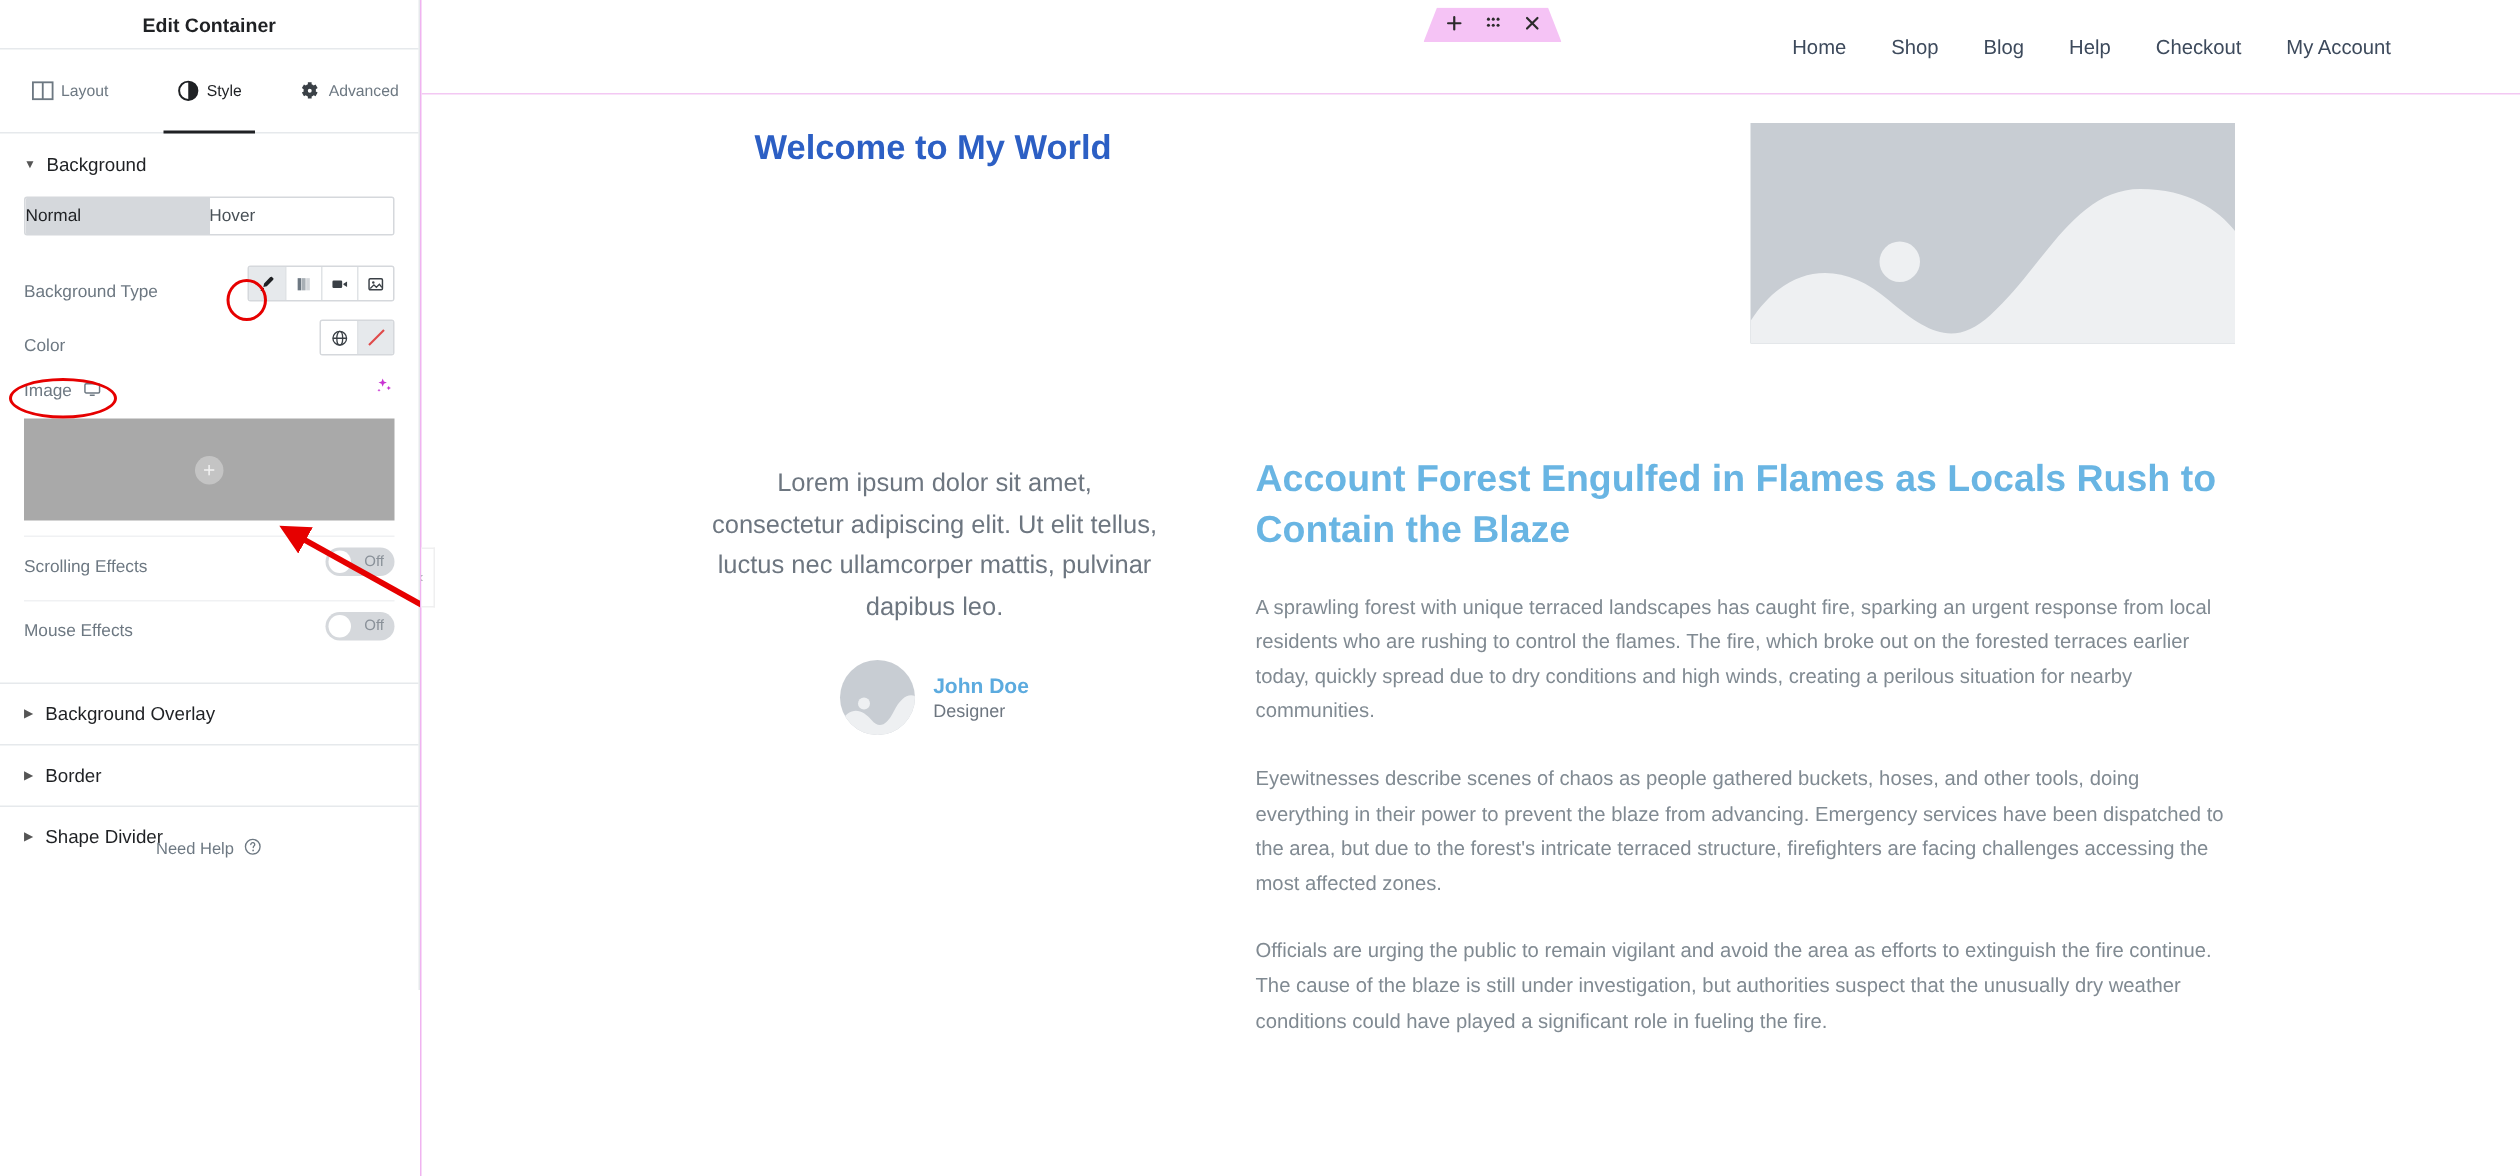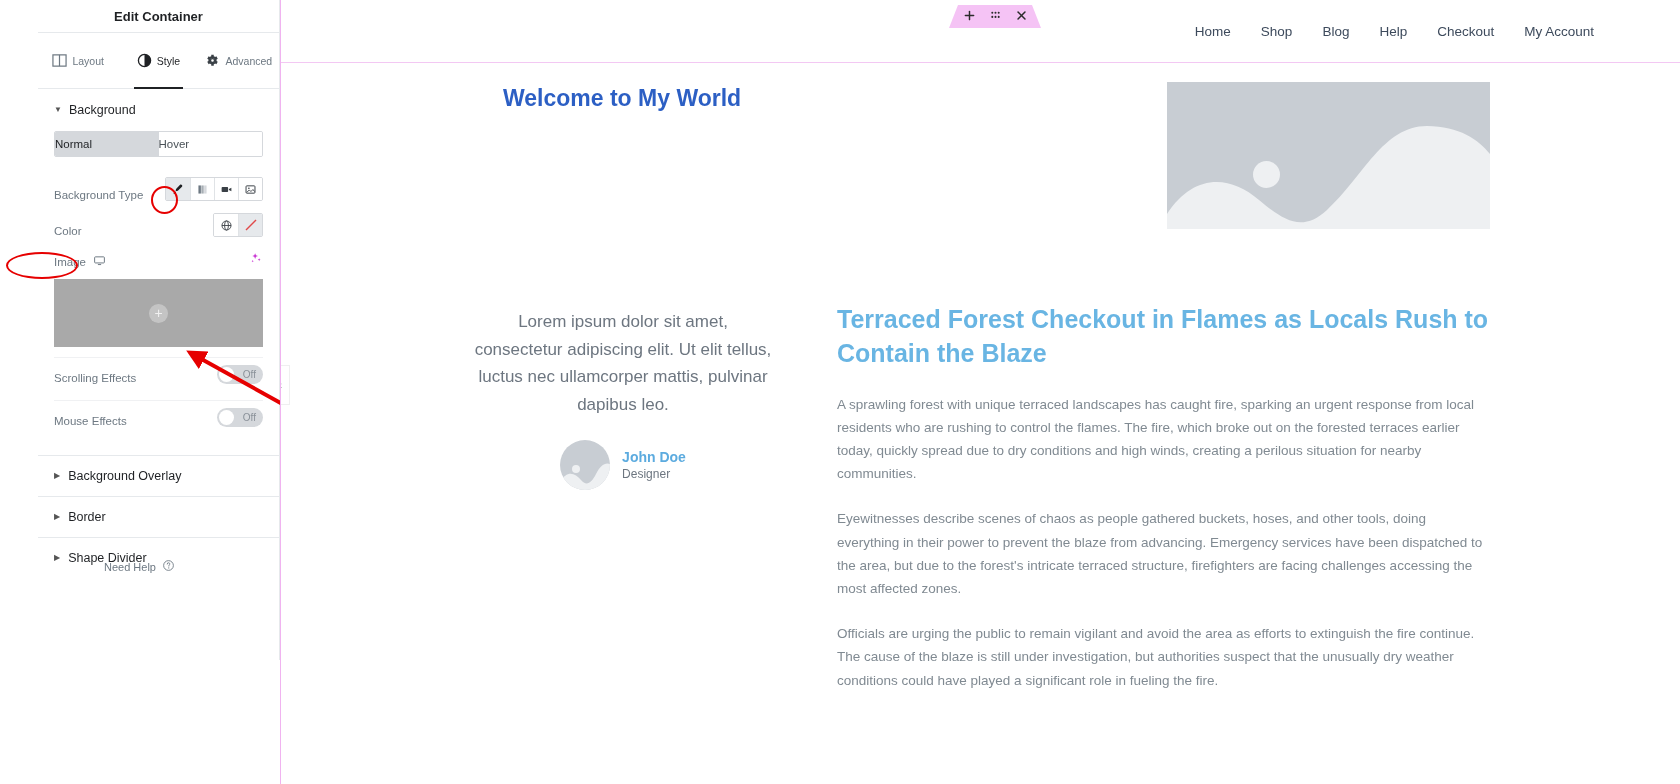--- a/index.html
+++ b/index.html
@@ -12,21 +12,20 @@
   }
   #app { position: relative; width: 1680px; height: 784px; display: flex; }
 
   
   .panel {
     width: 280px; height: 660px;
     background: #ffffff;
     border-right: 1px solid #e6e9ec;
     position: relative;
     flex: 0 0 280px;
-    padding-left: 38px;
   }
   .panel-title {
     height: 33px; line-height: 33px;
     text-align: center;
     font-size: 13px; font-weight: bold;
     color: #1f2124;
     border-bottom: 1px solid #e6e9ec;
   }
   .tabs { display: flex; border-bottom: 1px solid #e6e9ec; height: 56px; }
   .tab {
@@ -456,21 +455,21 @@
             <span class="adot"></span>
           </span>
           <span>
             <div class="pname">John Doe</div>
             <div class="prole">Designer</div>
           </span>
         </div>
       </div>
 
       <div class="article">
-        <h2>Terraced Forest Checkout in Flames as Locals Rush to Contain the Blaze</h2>
+        <h2>Account Forest Engulfed in Flames as Locals Rush to Contain the Blaze</h2>
         <p>A sprawling forest with unique terraced landscapes has caught fire, sparking an urgent response from local residents who are rushing to control the flames. The fire, which broke out on the forested terraces earlier today, quickly spread due to dry conditions and high winds, creating a perilous situation for nearby communities.</p>
         <p>Eyewitnesses describe scenes of chaos as people gathered buckets, hoses, and other tools, doing everything in their power to prevent the blaze from advancing. Emergency services have been dispatched to the area, but due to the forest's intricate terraced structure, firefighters are facing challenges accessing the most affected zones.</p>
         <p>Officials are urging the public to remain vigilant and avoid the area as efforts to extinguish the fire continue. The cause of the blaze is still under investigation, but authorities suspect that the unusually dry weather conditions could have played a significant role in fueling the fire.</p>
       </div>
 
     </div>
   </div>
 </div>
 
 </body></html>

